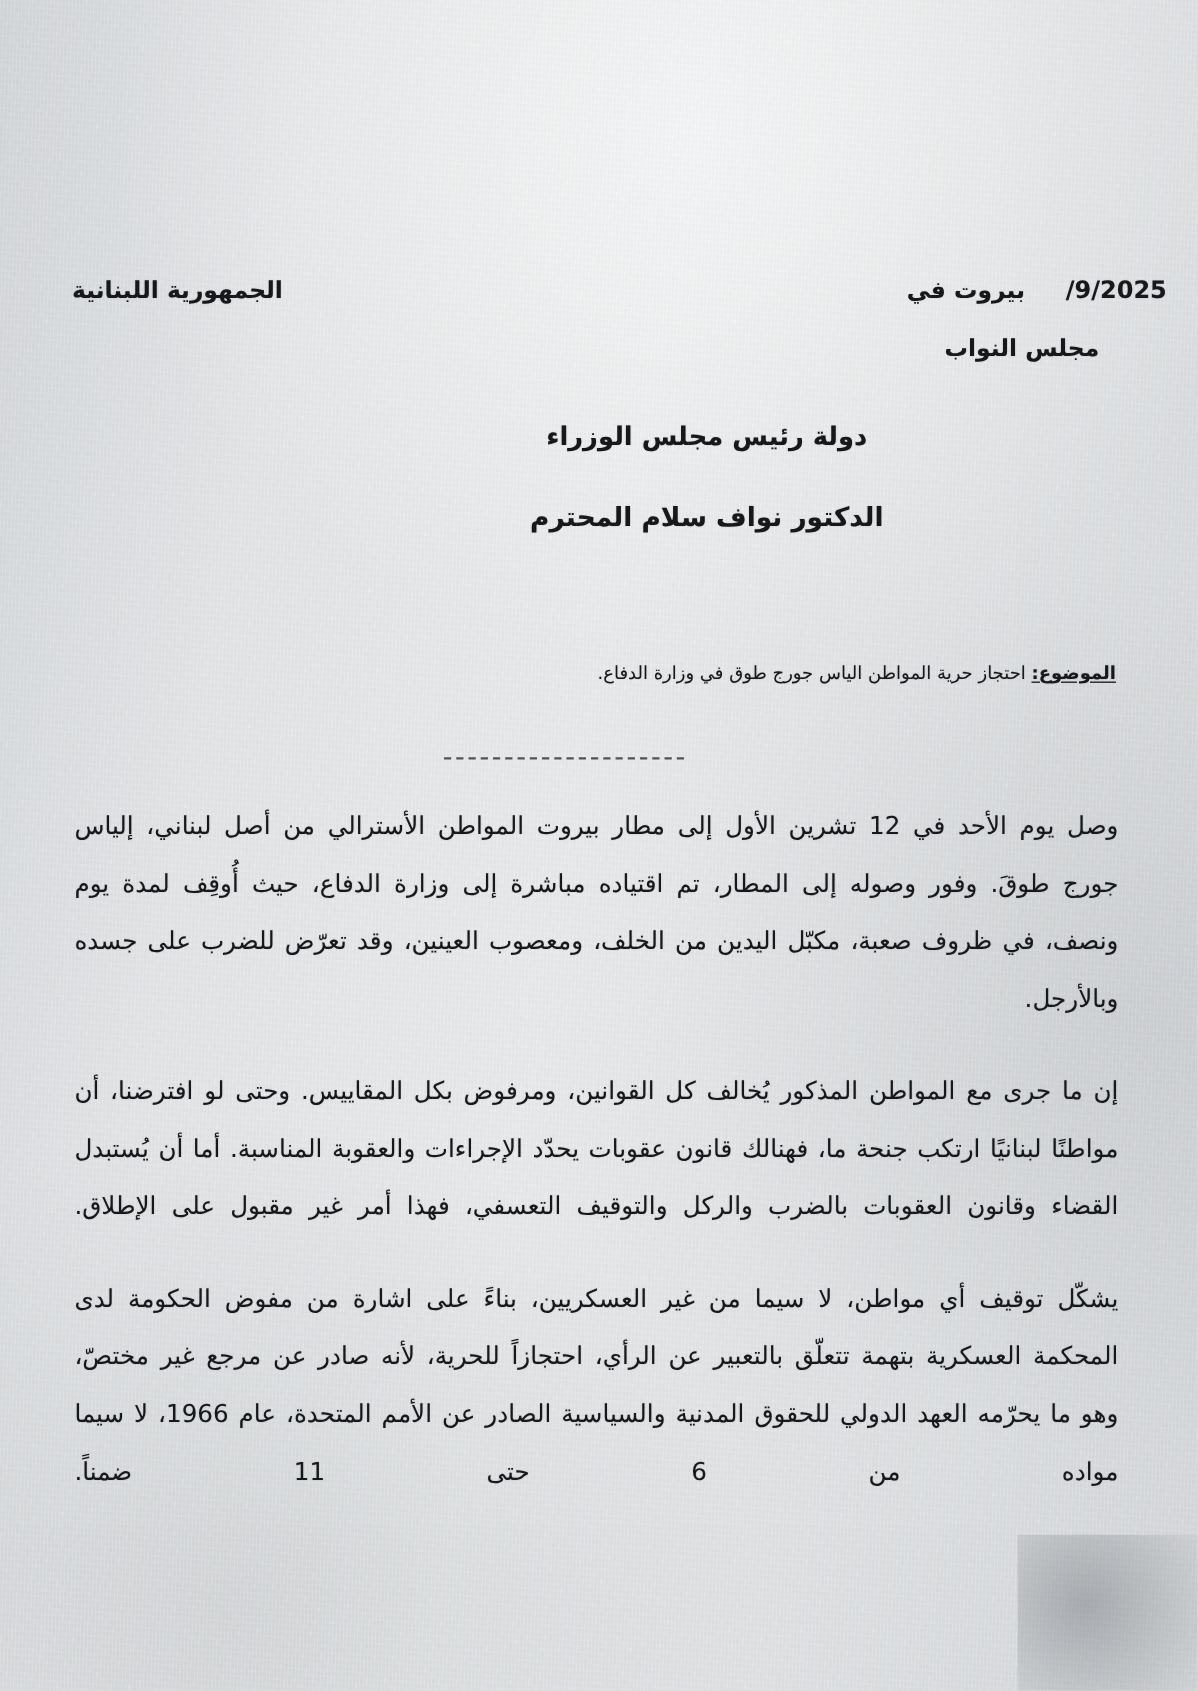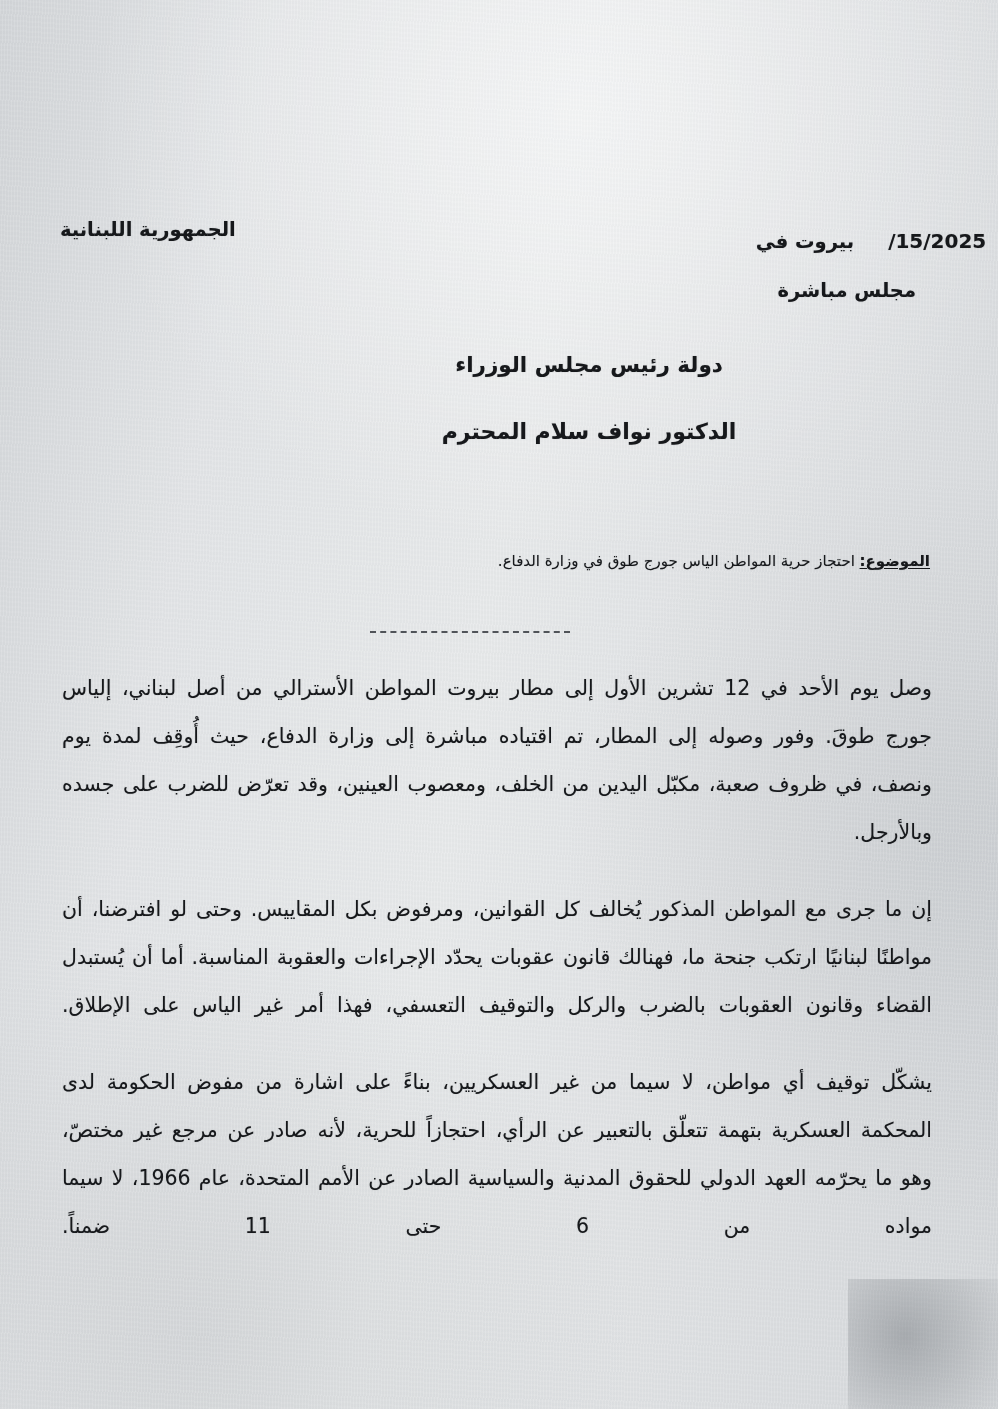--- a/index.html
+++ b/index.html
@@ -70,21 +70,21 @@
   }
 
   
   .header-row {
     position: absolute;
     top: 206px;
     right: 60px;
     left: 60px;
     display: flex;
     flex-direction: row-reverse;
-    align-items: center;
+    align-items: flex-end;
     justify-content: space-between;
   }
 
   .republic {
     font-size: 19.5px;
     font-weight: 700;
     letter-spacing: 0;
     white-space: nowrap;
   }
 
@@ -205,43 +205,43 @@
 <body>
 
 <div class="page">
   <div class="content">
 
     <div class="header-row">
       <div class="txt republic">الجمهورية اللبنانية</div>
 
       <div class="dateline">
         <span class="txt date-label">بيروت في</span>
-        <span class="txt date-value">/15/2025</span>
+        <span class="txt date-value">/9/2025</span>
       </div>
     </div>
 
-    <div class="txt parliament">مجلس مباشرة</div>
+    <div class="txt parliament">مجلس النواب</div>
 
     <div class="addressee">
       <div class="txt addressee-line1">دولة رئيس مجلس الوزراء</div>
       <div class="txt addressee-line2">الدكتور نواف سلام المحترم</div>
     </div>
 
     <div class="txt subject">
       <span class="subject-label">الموضوع:</span><span> احتجاز حرية المواطن الياس جورج طوق في وزارة الدفاع.</span>
     </div>
 
     <div class="separator">
       <div class="separator-rule"></div>
     </div>
 
     <div class="body">
 
       <p class="txt para"><span>وصل يوم الأحد في 12 تشرين الأول إلى مطار بيروت المواطن الأسترالي من أصل لبناني، إلياس جورج طوقَ. وفور وصوله إلى المطار، تم اقتياده مباشرة إلى وزارة الدفاع، حيث أُوقِف لمدة يوم ونصف، في ظروف صعبة، مكبّل اليدين من الخلف، ومعصوب العينين، وقد تعرّض</span> <span class="tail">للضرب على جسده وبالأرجل.</span></p>
 
-      <p class="txt para"><span>إن ما جرى مع المواطن المذكور يُخالف كل القوانين، ومرفوض بكل المقاييس. وحتى لو افترضنا، أن مواطنًا لبنانيًا ارتكب جنحة ما، فهنالك قانون عقوبات يحدّد الإجراءات والعقوبة المناسبة. أما أن يُستبدل القضاء وقانون العقوبات بالضرب والركل والتوقيف التعسفي، فهذا أمر</span> <span class="tail">غير الياس على الإطلاق.</span></p>
+      <p class="txt para"><span>إن ما جرى مع المواطن المذكور يُخالف كل القوانين، ومرفوض بكل المقاييس. وحتى لو افترضنا، أن مواطنًا لبنانيًا ارتكب جنحة ما، فهنالك قانون عقوبات يحدّد الإجراءات والعقوبة المناسبة. أما أن يُستبدل القضاء وقانون العقوبات بالضرب والركل والتوقيف التعسفي، فهذا أمر</span> <span class="tail">غير مقبول على الإطلاق.</span></p>
 
       <p class="txt para last"><span>يشكّل توقيف أي مواطن، لا سيما من غير العسكريين، بناءً على اشارة من مفوض الحكومة لدى المحكمة العسكرية بتهمة تتعلّق بالتعبير عن الرأي، احتجازاً للحرية، لأنه صادر عن مرجع غير مختصّ، وهو ما يحرّمه العهد الدولي للحقوق المدنية والسياسية الصادر عن الأمم المتحدة،</span> <span class="tail">عام 1966، لا سيما مواده من 6 حتى 11 ضمناً.</span></p>
 
     </div>
 
   </div>
 </div>
 
 </body></html>

